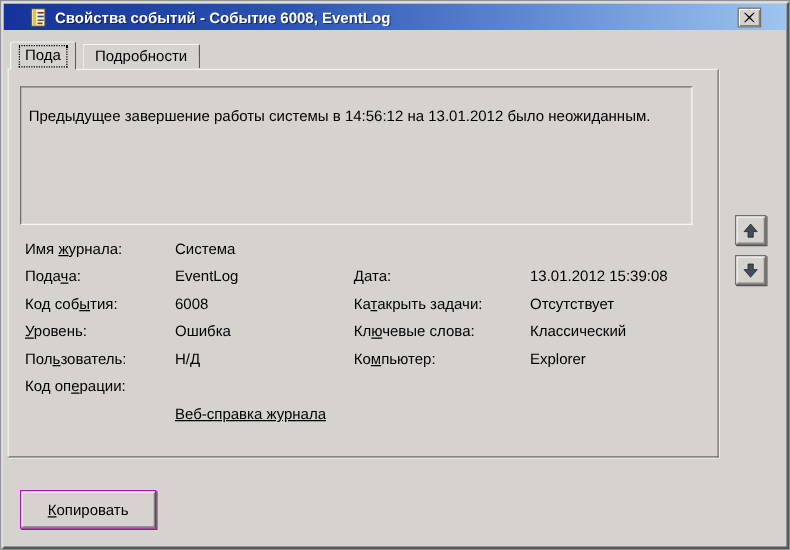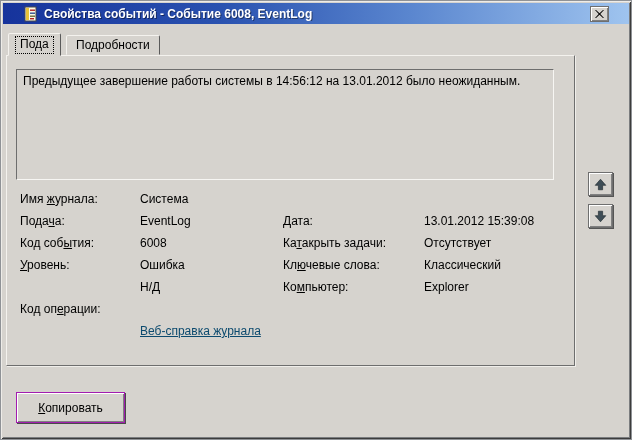--- a/index.html
+++ b/index.html
@@ -54,31 +54,31 @@
     position:absolute;left:6px;top:55px;width:569px;height:311px;
     border:1px solid;border-color:#f4f2ee #6e6e6e #6e6e6e #f4f2ee;
     box-shadow:1px 1px 0 #f0eeea;
     background:#d6d3ce;z-index:2;
   }
   
   .msgbox{
     position:absolute;left:9px;top:13px;width:538px;height:111px;
     background:#d6d3ce;
     border:1px solid;border-color:#6e6e6e #f7f6f3 #f7f6f3 #6e6e6e;
-    padding:4px 6px;line-height:15px;
+    padding:16px 6px;line-height:15px;
   }
   
   .fields{position:absolute;left:13px;top:132px;width:548px;height:165px;}
   .frow{position:absolute;left:0;width:100%;height:22px;line-height:22px;}
   .fl{position:absolute;left:0;}
   .fv{position:absolute;left:120px;}
   .rl{position:absolute;left:263px;}
   .rv{position:absolute;left:404px;}
   .accel{text-decoration:underline;}
-  a.weblink{color:#0c4a6e;text-decoration:underline;cursor:pointer;}
+  a.weblink{color:#000000;text-decoration:underline;cursor:pointer;}
   
   .arrow-btn{
     position:absolute;left:588px;width:25px;height:24px;
     background:#d6d3ce;border:1px solid #6f6f6f;
     box-shadow:inset 1px 1px 0 #ffffff,inset -1px -1px 0 #808080,1px 1px 0 #555;
     display:flex;align-items:center;justify-content:center;cursor:default;
   }
   .arrow-up{top:172px;}
   .arrow-down{top:204px;}
   
@@ -149,20 +149,21 @@
       </div>
 
       <div class="frow" style="top:66px">
         <span class="fl"><span></span><span class="accel">У</span><span>ровень:</span></span>
         <span class="fv">Ошибка</span>
         <span class="rl"><span>Кл</span><span class="accel">ю</span><span>чевые слова:</span></span>
         <span class="rv">Классический</span>
       </div>
 
       <div class="frow" style="top:88px">
+        <span class="fl"><span>Пол</span><span class="accel">ь</span><span>зователь:</span></span>
         <span class="fv">Н/Д</span>
         <span class="rl"><span>Ко</span><span class="accel">м</span><span>пьютер:</span></span>
         <span class="rv">Explorer</span>
       </div>
 
       <div class="frow" style="top:110px">
         <span class="fl"><span>Код оп</span><span class="accel">е</span><span>рации:</span></span>
         <span class="fv"></span>
       </div>
 

